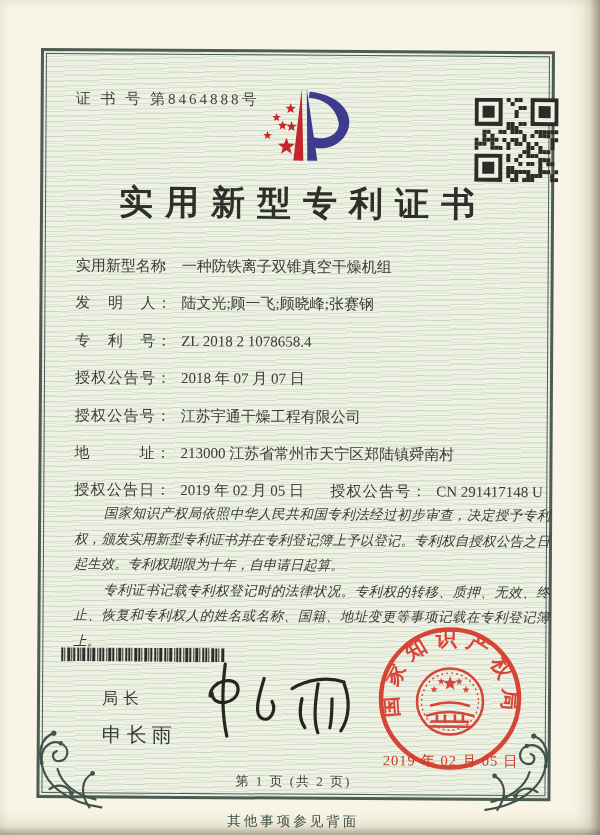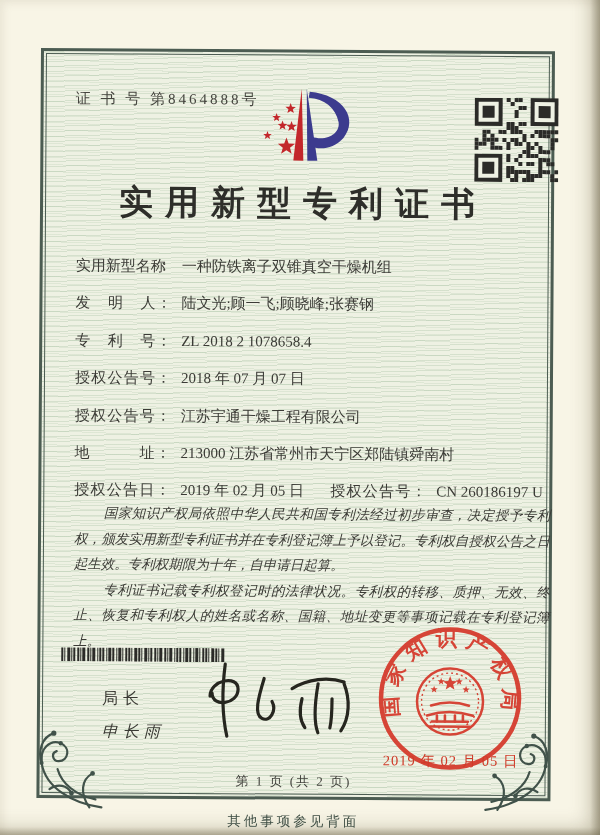--- a/index.html
+++ b/index.html
@@ -38,21 +38,21 @@
   .fcolon{margin:0 10px 0 1px;}
   .gazette{position:absolute;left:256px;top:0;}
 
   .paragraphs{position:absolute;left:33px;top:449px;width:476px;font-size:13.5px;line-height:25.5px;
     text-align:justify;font-style:italic;color:#3b3b36;}
   .paragraphs p{margin:0;text-indent:2.2em;}
 
   .barcode{position:absolute;left:20px;top:596px;width:166px;height:14px;}
 
   .sig-title{position:absolute;left:62px;top:637px;font-size:16px;letter-spacing:5px;color:#3a3a34;}
-  .sig-name{position:absolute;left:62px;top:670px;font-size:16px;letter-spacing:5px;color:#3a3a34;font-style:italic;}
+  .sig-name{position:absolute;left:62px;top:670px;font-size:20px;letter-spacing:5px;color:#3a3a34;}
   .signature-svg{position:absolute;left:140px;top:604px;width:180px;height:92px;}
 
   .seal-svg{position:absolute;left:335px;top:572px;width:150px;height:150px;opacity:.93;}
   .seal-date{position:absolute;left:338px;top:698px;width:146px;text-align:center;
     color:#cf3a28;font-size:14.5px;letter-spacing:1px;z-index:5;}
 
   .page-no{position:absolute;left:0;right:0;bottom:6px;text-align:center;font-size:13px;
     letter-spacing:2px;color:#3f3f3a;}
   .back-note{position:absolute;left:0;right:0;top:760px;text-align:center;font-size:13.5px;
     letter-spacing:3px;color:#3d4d43;}
@@ -230,21 +230,21 @@
     </div>
     <div class="field-row">
       <span class="flabel">授权公告号</span><span class="fcolon">：</span><span class="fvalue">江苏宇通干燥工程有限公司</span>
     </div>
     <div class="field-row">
       <span class="flabel">地址</span><span class="fcolon">：</span><span class="fvalue">213000 江苏省常州市天宁区郑陆镇舜南村</span>
     </div>
     <div class="field-row">
       <span class="flabel">授权公告日</span><span class="fcolon">：</span><span class="fvalue">2019 年 02 月 05 日</span>
       <span class="gazette">
-        <span class="flabel">授权公告号</span><span class="fcolon">：</span><span class="fvalue">CN 260186197 U</span>
+        <span class="flabel">授权公告号</span><span class="fcolon">：</span><span class="fvalue">CN 291417148 U</span>
       </span>
     </div>
   </div>
 
   <div class="paragraphs">
     <p>国家知识产权局依照中华人民共和国专利法经过初步审查，决定授予专利权，颁发实用新型专利证书并在专利登记簿上予以登记。专利权自授权公告之日起生效。专利权期限为十年，自申请日起算。</p>
     <p>专利证书记载专利权登记时的法律状况。专利权的转移、质押、无效、终止、恢复和专利权人的姓名或名称、国籍、地址变更等事项记载在专利登记簿上。</p>
   </div>
 
   <svg class="barcode" id="barcodesvg" viewBox="0 0 166 14" preserveAspectRatio="none">

